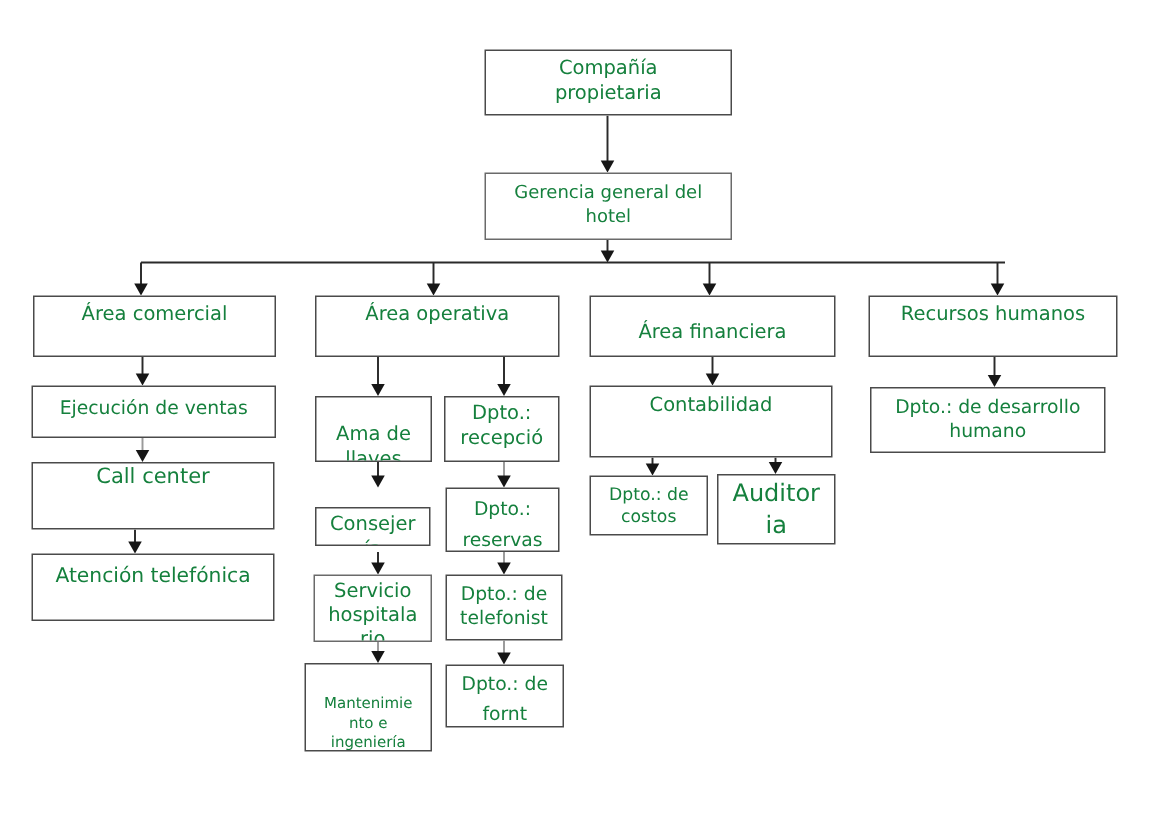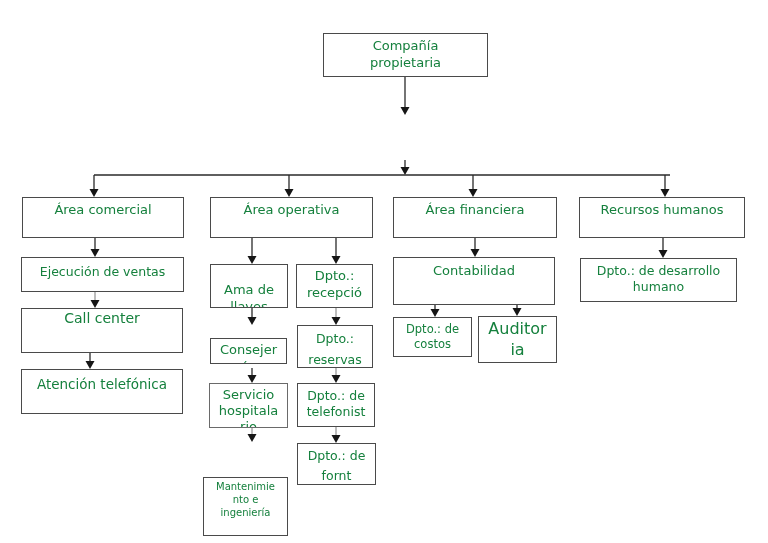--- a/index.html
+++ b/index.html
@@ -28,32 +28,32 @@
     color: #15803d;
     text-align: center;
     white-space: pre-line;
     line-height: 1.3;
     overflow: hidden;
   }
   #n-compania      { left:323px; top:33px;  width:165px; height:44px; font-size:13px;   padding-top:4px; }
   #n-gerencia      { left:323px; top:115px; width:165px; height:45px; font-size:12px;   padding-top:5px; border-color:#6a6a6a; }
   #n-comercial     { left:22px;  top:197px; width:162px; height:41px; font-size:13px;   padding-top:4px; }
   #n-operativa     { left:210px; top:197px; width:163px; height:41px; font-size:13px;   padding-top:4px; }
-  #n-financiera    { left:393px; top:197px; width:164px; height:41px; font-size:13px;   padding-top:4px; }
+  #n-financiera    { left:393px; top:197px; width:164px; height:41px; font-size:13px;   padding-top:16px; }
   #n-rrhh          { left:579px; top:197px; width:166px; height:41px; font-size:13px;   padding-top:4px; }
   #n-ejecucion     { left:21px;  top:257px; width:163px; height:35px; font-size:12.5px; padding-top:6px; }
   #n-callcenter    { left:21px;  top:308px; width:162px; height:45px; font-size:14px; padding-top:0; }
   #n-atencion      { left:21px;  top:369px; width:162px; height:45px; font-size:13.5px; padding-top:6px; }
   #n-ama           { left:210px; top:264px; width:78px;  height:44px; font-size:13px;   padding-top:17px; }
   #n-recepcion     { left:296px; top:264px; width:77px;  height:44px; font-size:13px;   padding-top:3px; }
   #n-consejeria    { left:210px; top:325px; width:77px;  height:26px; font-size:13px;   padding-top:3px;margin-top:13px; }
   #n-reservas      { left:297px; top:325px; width:76px;  height:43px; font-size:12.5px; padding-top:2px; line-height:1.7; }
   #n-servicio      { left:209px; top:383px; width:79px;  height:45px; font-size:13px;   padding-top:3px; line-height:16px; border-color:#6a6a6a; }
   #n-telefonistas  { left:297px; top:383px; width:78px;  height:44px; font-size:12.5px; padding-top:4px; }
-  #n-mantenimiento { left:203px; top:442px; width:85px;  height:59px; font-size:10px;   padding-top:2px;margin-top:35px; }
+  #n-mantenimiento { left:203px; top:442px; width:85px;  height:59px; font-size:10px;   padding-top:20px; }
   #n-front         { left:297px; top:443px; width:79px;  height:42px; font-size:12.5px; padding-top:2px; line-height:1.6; }
   #n-contabilidad  { left:393px; top:257px; width:162px; height:48px; font-size:13px;   padding-top:5px; }
   #n-costos        { left:393px; top:317px; width:79px;  height:40px; font-size:11.5px; padding-top:4px; }
   #n-auditoria     { left:478px; top:316px; width:79px;  height:47px; font-size:16px;   padding-top:2px; }
   #n-desarrollo    { left:580px; top:258px; width:157px; height:44px; font-size:12.5px; padding-top:4px; }
 </style>
 </head>
 <body>
 
 <div class="canvas">
@@ -141,20 +141,22 @@
       <polygon class="edge-head" points="512.5,308 521.5,308 517,316"></polygon>
     </g>
     <g>
       <line class="edge-line" x1="663" y1="238" x2="663" y2="251"></line>
       <polygon class="edge-head" points="658.5,250 667.5,250 663,258"></polygon>
     </g>
   </svg>
 
   <div class="node" id="n-compania">Compañía
 propietaria</div>
+  <div class="node" id="n-gerencia">Gerencia general del
+hotel</div>
   <div class="node" id="n-comercial">Área comercial</div>
   <div class="node" id="n-operativa">Área operativa</div>
   <div class="node" id="n-financiera">Área financiera</div>
   <div class="node" id="n-rrhh">Recursos humanos</div>
   <div class="node" id="n-ejecucion">Ejecución de ventas</div>
   <div class="node" id="n-callcenter">Call center</div>
   <div class="node" id="n-atencion">Atención telefónica</div>
   <div class="node" id="n-ama">Ama de
 llaves</div>
   <div class="node" id="n-recepcion">Dpto.:

